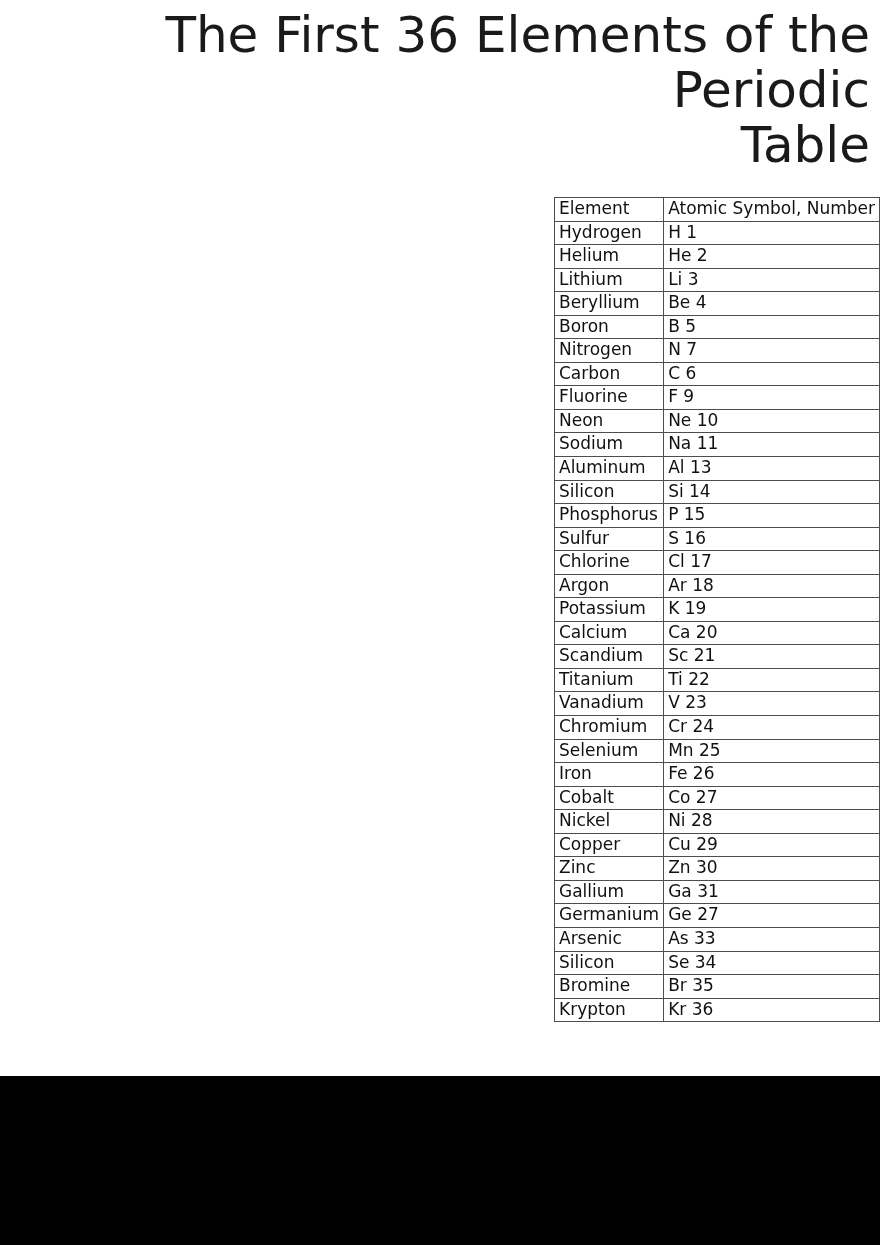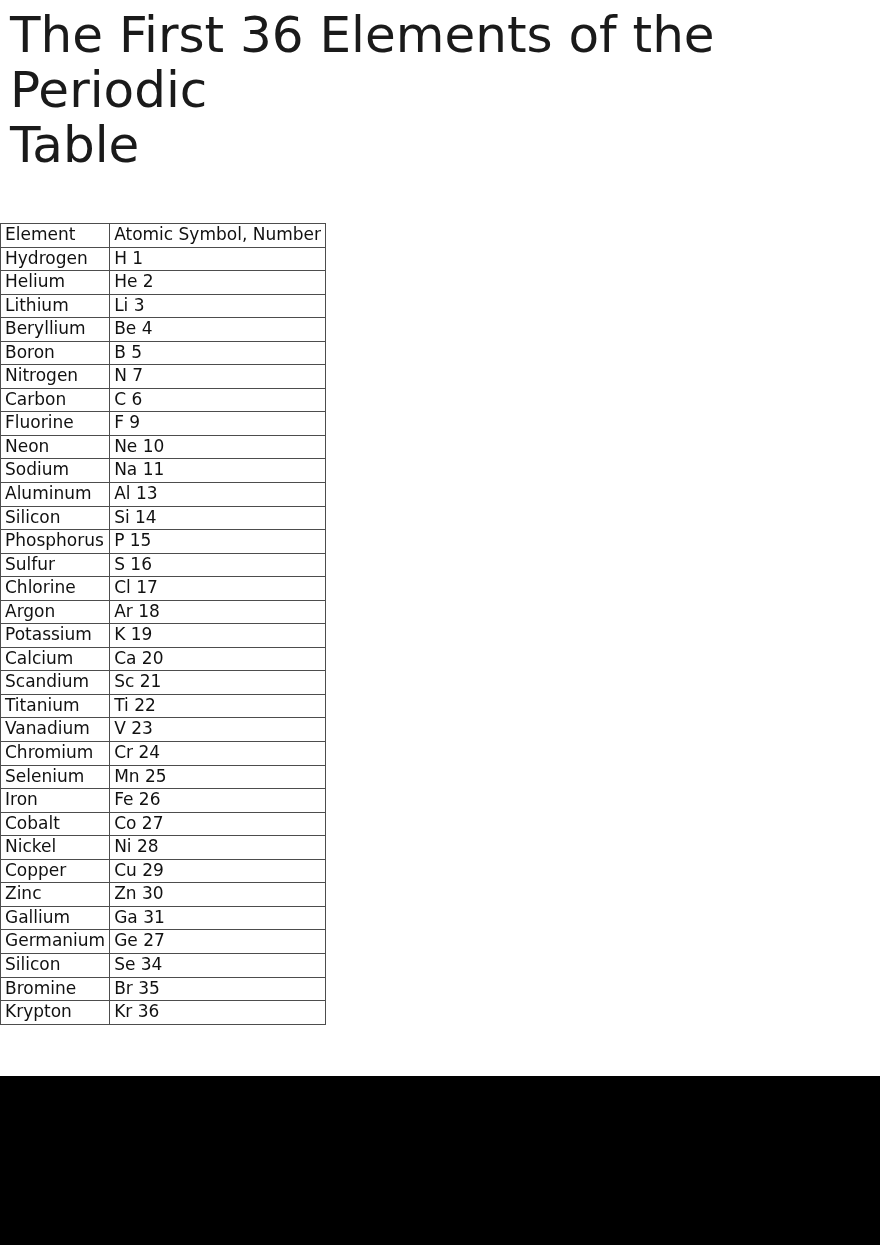--- a/index.html
+++ b/index.html
@@ -19,31 +19,31 @@
     top: 0;
     width: 880px;
     height: 1076px;
     background: #ffffff;
   }
   .doc-title {
     font-family: "DejaVu Sans", sans-serif;
     font-size: 50px;
     font-weight: 400;
     color: #1a1a1a;
-    text-align: left;
+    text-align: right;
     line-height: 1.1;
     letter-spacing: 0px;
     margin: 0;
     padding: 8px 10px 0 10px;
     white-space: pre-line;
   }
   .table-wrap {
     display: flex;
-    justify-content: flex-start;
-    margin-top: 50px;
+    justify-content: flex-end;
+    margin-top: 24px;
   }
   table.elements {
     border-collapse: collapse;
     font-size: 17px;
     color: #111111;
     table-layout: fixed;
   }
   table.elements th,
   table.elements td {
     border: 1px solid #4d4d4d;
@@ -204,20 +204,24 @@
           </tr>
           <tr>
             <td>Gallium</td>
             <td>Ga 31</td>
           </tr>
           <tr>
             <td>Germanium</td>
             <td>Ge 27</td>
           </tr>
           <tr>
+            <td>Arsenic</td>
+            <td>As 33</td>
+          </tr>
+          <tr>
             <td>Silicon</td>
             <td>Se 34</td>
           </tr>
           <tr>
             <td>Bromine</td>
             <td>Br 35</td>
           </tr>
           <tr>
             <td>Krypton</td>
             <td>Kr 36</td>

